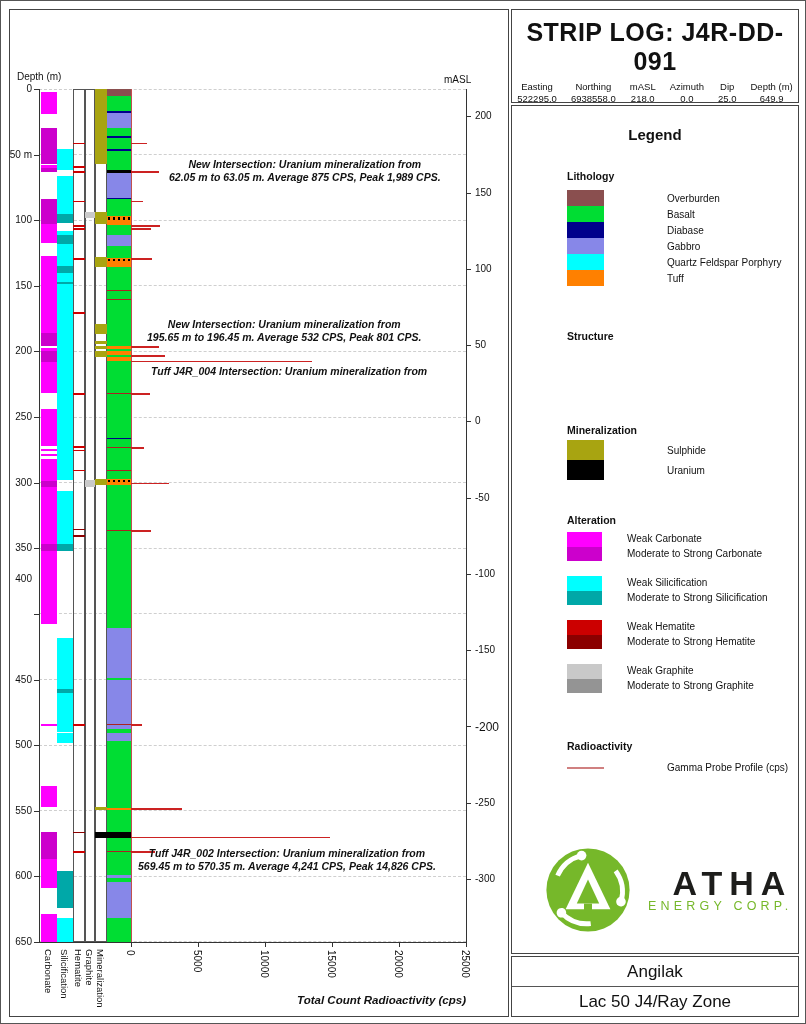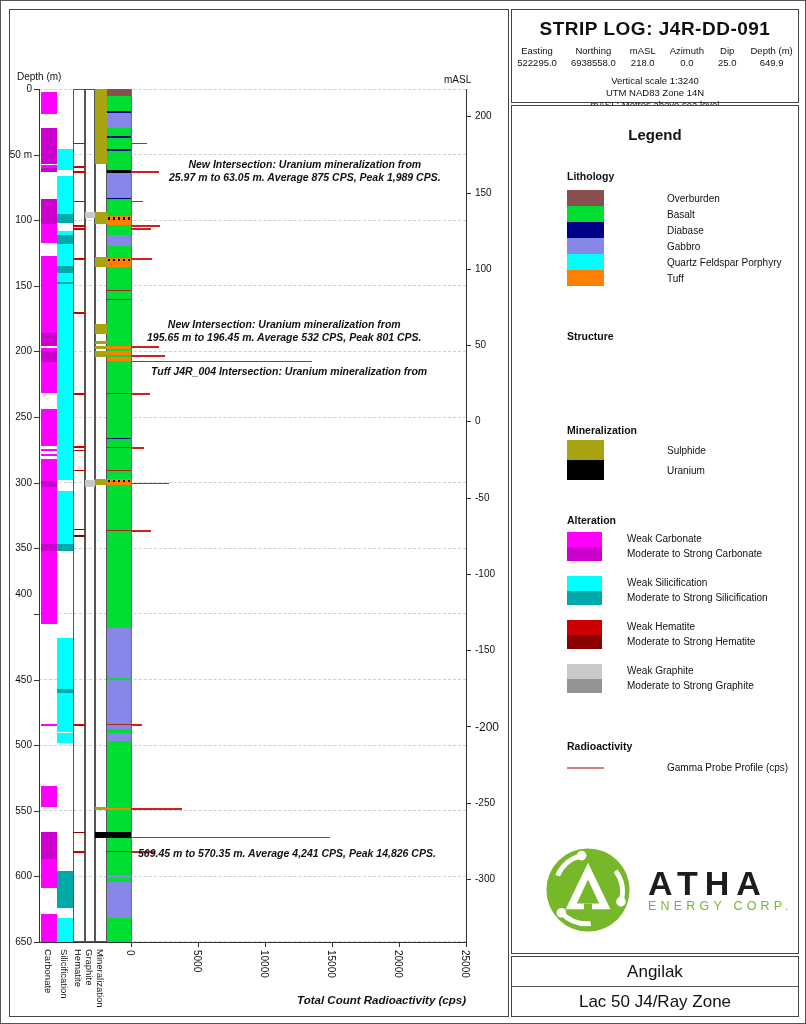--- a/index.html
+++ b/index.html
@@ -2,21 +2,21 @@
 <html><head>
 <meta charset="utf-8">
 <style>
   html,body{margin:0;padding:0;background:#e8e8e8;}
   .page{position:relative;width:806px;height:1024px;background:#fff;
         font-family:"Liberation Sans",sans-serif;color:#111;overflow:hidden;
         border:1px solid #555;box-sizing:border-box;}
   .abs{position:absolute;}
   .panel{position:absolute;border:1px solid #444;background:#fff;box-sizing:border-box;}
   
-  .rp-title{width:100%;text-align:center;font-size:19px;font-weight:bold;letter-spacing:.5px;margin-top:8px;}
+  .rp-title{width:100%;text-align:center;font-size:25px;font-weight:bold;letter-spacing:.5px;margin-top:8px;}
   .rp-fields{display:flex;justify-content:center;gap:14px;margin-top:5px;}
   .rp-field{text-align:center;font-size:9.5px;line-height:12px;}
   .rp-notes{text-align:center;font-size:9.5px;line-height:12px;margin-top:6px;}
   
   .leg-title{position:absolute;left:0;width:100%;text-align:center;font-size:15px;font-weight:bold;}
   .sec-label{position:absolute;left:55px;font-size:10.5px;font-weight:bold;}
   .leg-rows{position:absolute;left:55px;}
   .leg-row{display:flex;align-items:center;gap:40px;}
   .leg-swatch{width:37px;border:0;}
   .leg-row-label{margin-left:23px;font-size:10px;white-space:nowrap;}
@@ -221,21 +221,21 @@
       <div style="position: absolute; left: 2px; top: 278.845px; width: 29px; text-align: right; font-size: 10px;">150</div>
       <div style="position: absolute; left: 33px; top: 350.46px; width: 5px; height: 1px; background: rgb(51, 51, 51);"></div>
       <div style="position: absolute; left: 2px; top: 344.46px; width: 29px; text-align: right; font-size: 10px;">200</div>
       <div style="position: absolute; left: 33px; top: 416.075px; width: 5px; height: 1px; background: rgb(51, 51, 51);"></div>
       <div style="position: absolute; left: 2px; top: 410.075px; width: 29px; text-align: right; font-size: 10px;">250</div>
       <div style="position: absolute; left: 33px; top: 481.69px; width: 5px; height: 1px; background: rgb(51, 51, 51);"></div>
       <div style="position: absolute; left: 2px; top: 475.69px; width: 29px; text-align: right; font-size: 10px;">300</div>
       <div style="position: absolute; left: 33px; top: 547.305px; width: 5px; height: 1px; background: rgb(51, 51, 51);"></div>
       <div style="position: absolute; left: 2px; top: 541.305px; width: 29px; text-align: right; font-size: 10px;">350</div>
       <div style="position: absolute; left: 33px; top: 612.92px; width: 5px; height: 1px; background: rgb(51, 51, 51);"></div>
-      <div style="position: absolute; left: 2px; top: 587px; width: 29px; text-align: right; font-size: 10px;">400</div>
+      <div style="position: absolute; left: 2px; top: 572px; width: 29px; text-align: right; font-size: 10px;">400</div>
       <div style="position: absolute; left: 33px; top: 678.535px; width: 5px; height: 1px; background: rgb(51, 51, 51);"></div>
       <div style="position: absolute; left: 2px; top: 672.535px; width: 29px; text-align: right; font-size: 10px;">450</div>
       <div style="position: absolute; left: 33px; top: 744.15px; width: 5px; height: 1px; background: rgb(51, 51, 51);"></div>
       <div style="position: absolute; left: 2px; top: 738.15px; width: 29px; text-align: right; font-size: 10px;">500</div>
       <div style="position: absolute; left: 33px; top: 809.765px; width: 5px; height: 1px; background: rgb(51, 51, 51);"></div>
       <div style="position: absolute; left: 2px; top: 803.765px; width: 29px; text-align: right; font-size: 10px;">550</div>
       <div style="position: absolute; left: 33px; top: 875.38px; width: 5px; height: 1px; background: rgb(51, 51, 51);"></div>
       <div style="position: absolute; left: 2px; top: 869.38px; width: 29px; text-align: right; font-size: 10px;">600</div>
       <div style="position: absolute; left: 33px; top: 940.995px; width: 5px; height: 1px; background: rgb(51, 51, 51);"></div>
       <div style="position: absolute; left: 2px; top: 934.995px; width: 29px; text-align: right; font-size: 10px;">650</div>
@@ -277,30 +277,31 @@
       <div style="position: absolute; left: 465px; top: 940.995px; width: 1px; height: 5px; background: rgb(51, 51, 51);"></div>
       <div class="rot" style="position: absolute; left: 470px; top: 948.995px; font-size: 10px;">25000</div>
       <div style="position: absolute; left: 38px; top: 992.995px; width: 427px; text-align: right; font-size: 11.5px; font-weight: bold; font-style: italic;">Total Count Radioactivity (cps)</div>
       <div class="rot" style="position: absolute; left: 53px; top: 947.995px; font-size: 9.5px;">Carbonate</div>
       <div class="rot" style="position: absolute; left: 69px; top: 947.995px; font-size: 9.5px;">Silicification</div>
       <div class="rot" style="position: absolute; left: 83px; top: 947.995px; font-size: 9.5px;">Hematite</div>
       <div class="rot" style="position: absolute; left: 94px; top: 947.995px; font-size: 9.5px;">Graphite</div>
       <div class="rot" style="position: absolute; left: 105px; top: 947.995px; font-size: 9.5px;">Mineralization</div>
       <div class="ann" style="position: absolute; left: 168px; top: 157px;">
         <div>New Intersection: Uranium mineralization from</div>
-        <div>25.97 m to 63.05 m. Average 875 CPS, Peak 1,989 CPS.</div>
+        <div>62.05 m to 63.05 m. Average 875 CPS, Peak 1,989 CPS.</div>
       </div>
       <div class="ann" style="position: absolute; left: 146px; top: 317px;">
         <div>New Intersection: Uranium mineralization from</div>
         <div>195.65 m to 196.45 m. Average 532 CPS, Peak 801 CPS.</div>
       </div>
       <div class="ann" style="position: absolute; left: 150px; top: 364px;">
         <div>Tuff J4R_004 Intersection: Uranium mineralization from</div>
       </div>
       <div class="ann" style="position: absolute; left: 137px; top: 846px;">
+        <div>Tuff J4R_002 Intersection: Uranium mineralization from</div>
         <div>569.45 m to 570.35 m. Average 4,241 CPS, Peak 14,826 CPS.</div>
       </div>
     </div>
 
   <div class="panel" style="left:510px;top:8px;width:288px;height:94px;">
     <div class="rp-title">STRIP LOG: J4R-DD-091</div>
     <div class="rp-fields" id="hdr-fields">
         <div class="rp-field">
           <div>Easting</div>
           <div>522295.0</div>
@@ -423,21 +424,21 @@
       </div>
 
     <div class="sec-label" style="top:634px;">Radioactivity</div>
     <div class="leg-rows" style="top:656px;">
       <div class="leg-row">
         <div id="gamma-line-swatch" style="width: 37px; height: 2px; background: rgb(208, 128, 128);"></div>
         <div class="leg-row-label">Gamma Probe Profile (cps)</div>
       </div>
     </div>
 
-    <div class="brand" style="left:28px;top:736px;">
+    <div class="brand" style="left:28px;top:736px;text-align:right;">
       <svg width="96" height="96" viewBox="0 0 120 120">
         <circle cx="60" cy="60" r="52" fill="#76b82a"></circle>
         <g stroke="#fff" stroke-width="6" fill="none">
           <path d="M22,42 A44,44 0 0 1 52,17"></path>
           <g transform="rotate(120 60 60)">
               <path d="M22,42 A44,44 0 0 1 52,17"></path>
             </g>
           <g transform="rotate(240 60 60)">
               <path d="M22,42 A44,44 0 0 1 52,17"></path>
             </g>

